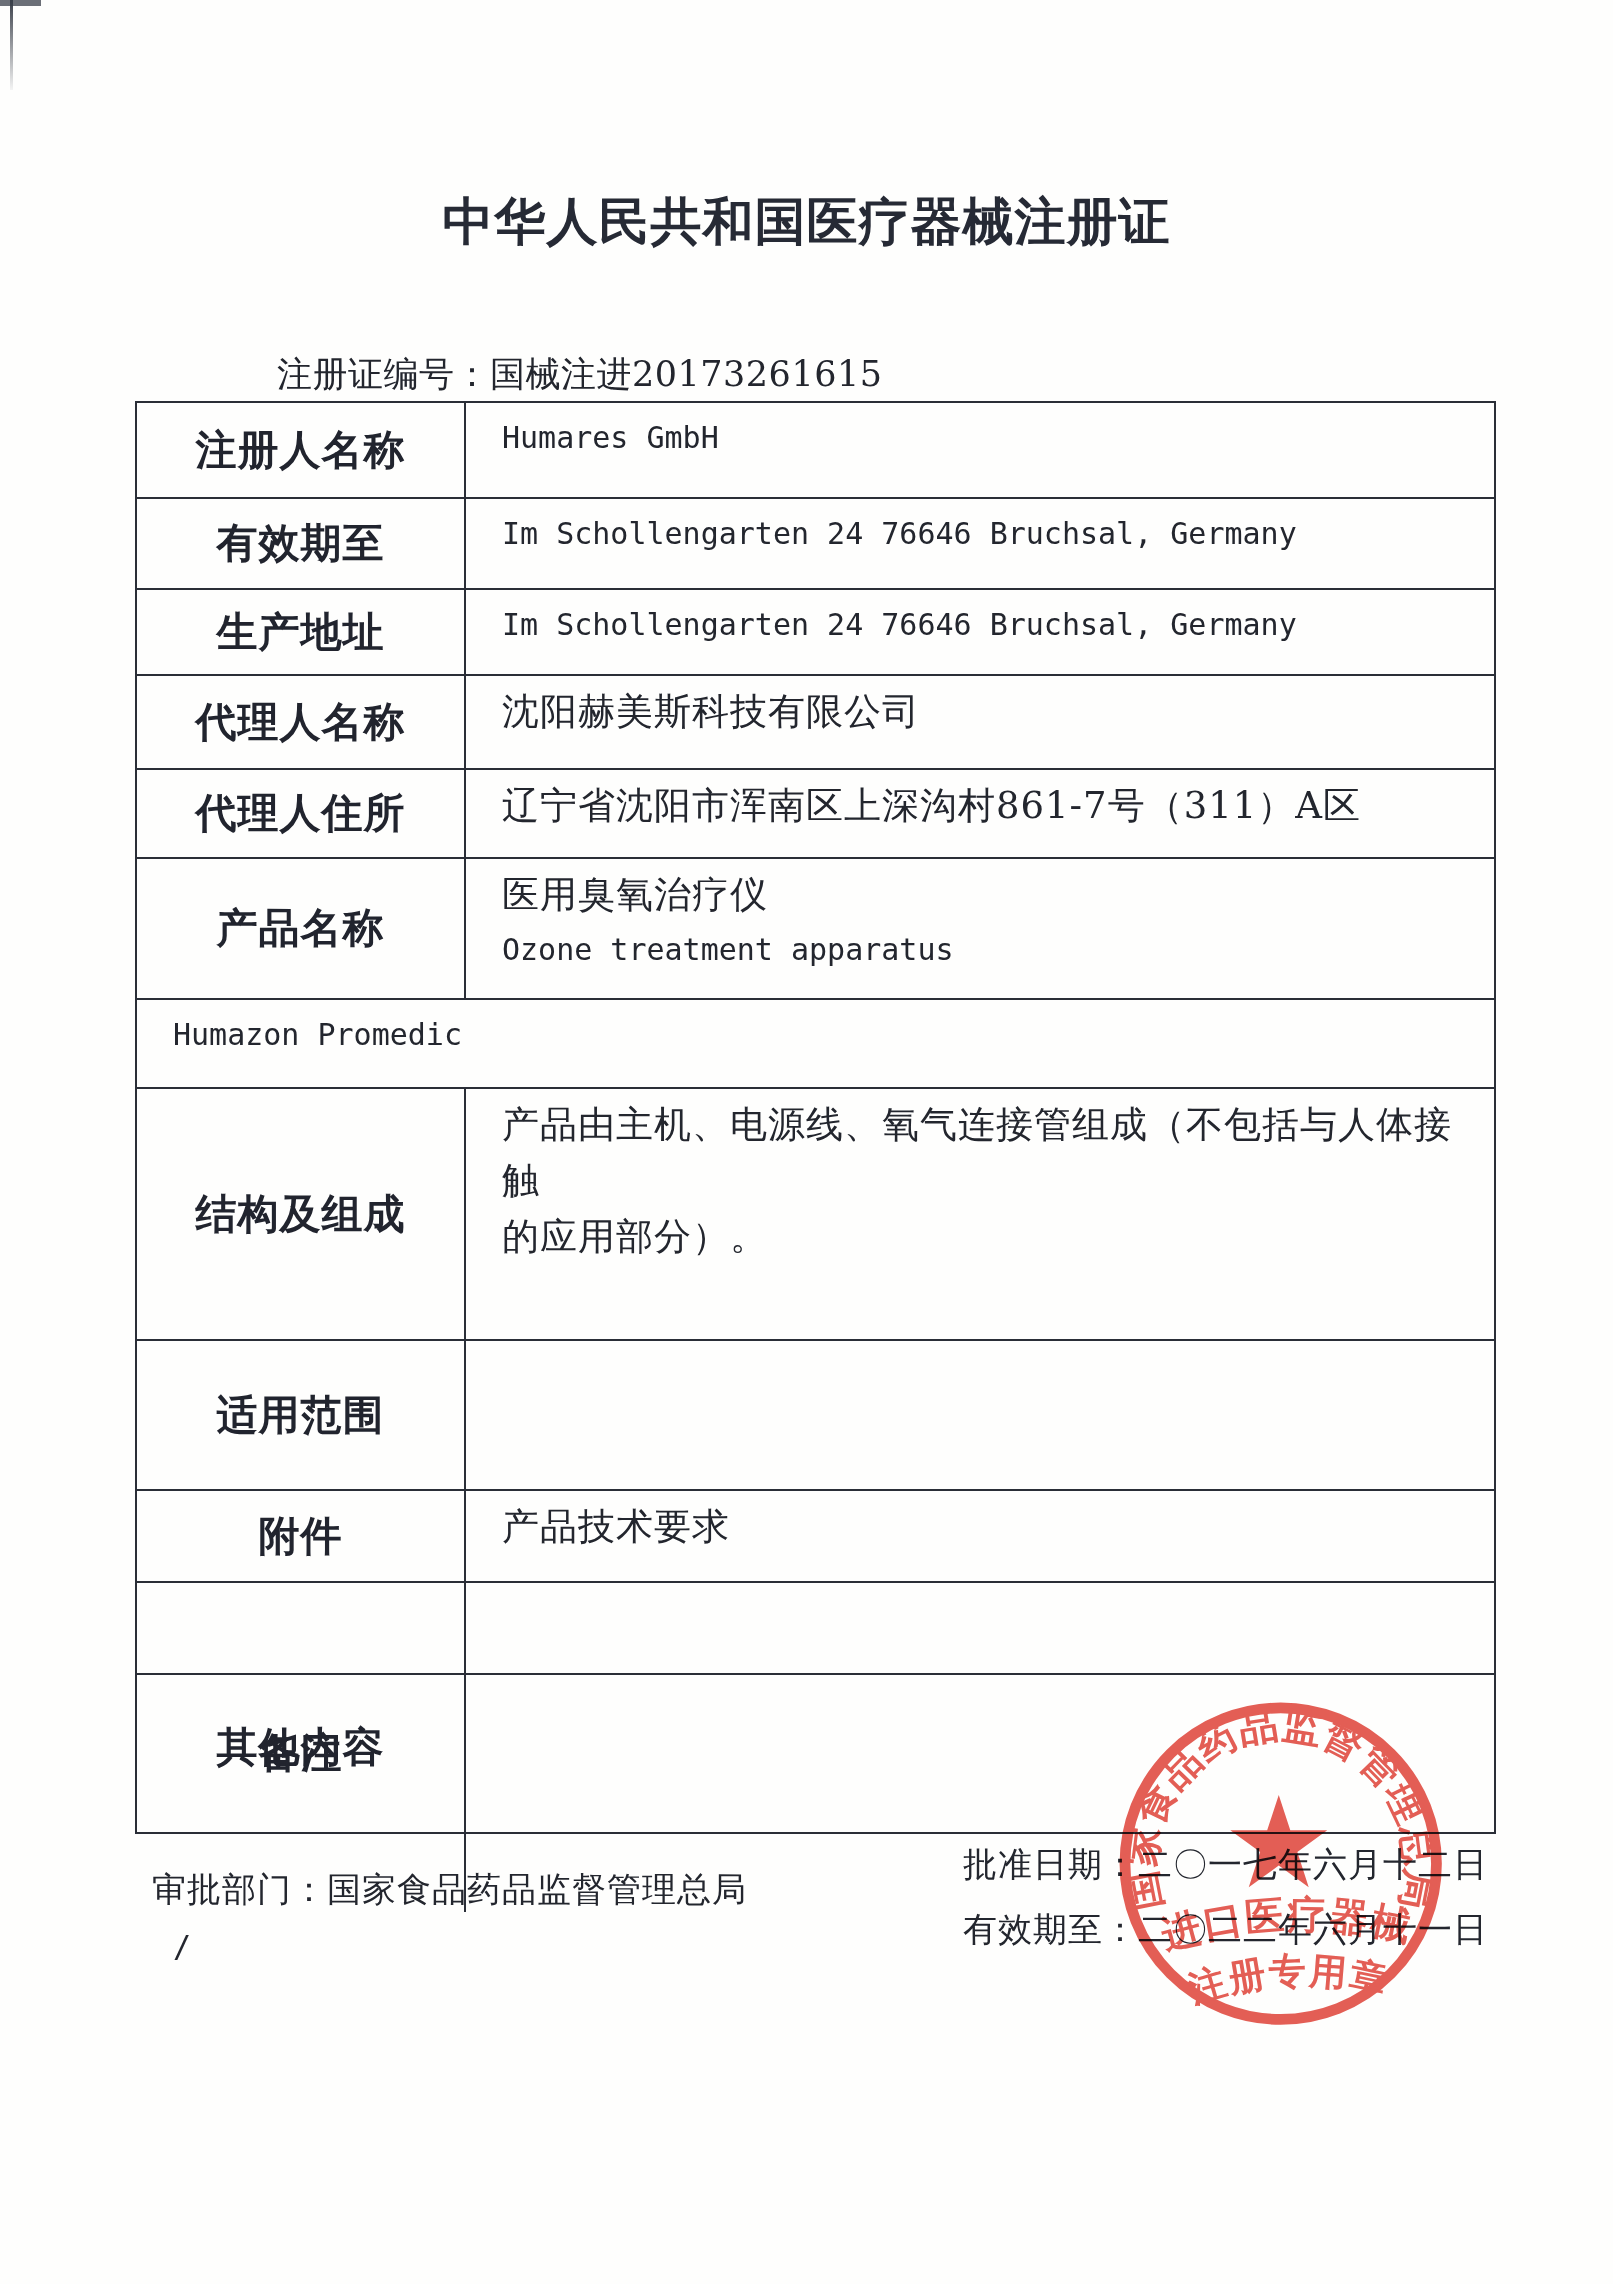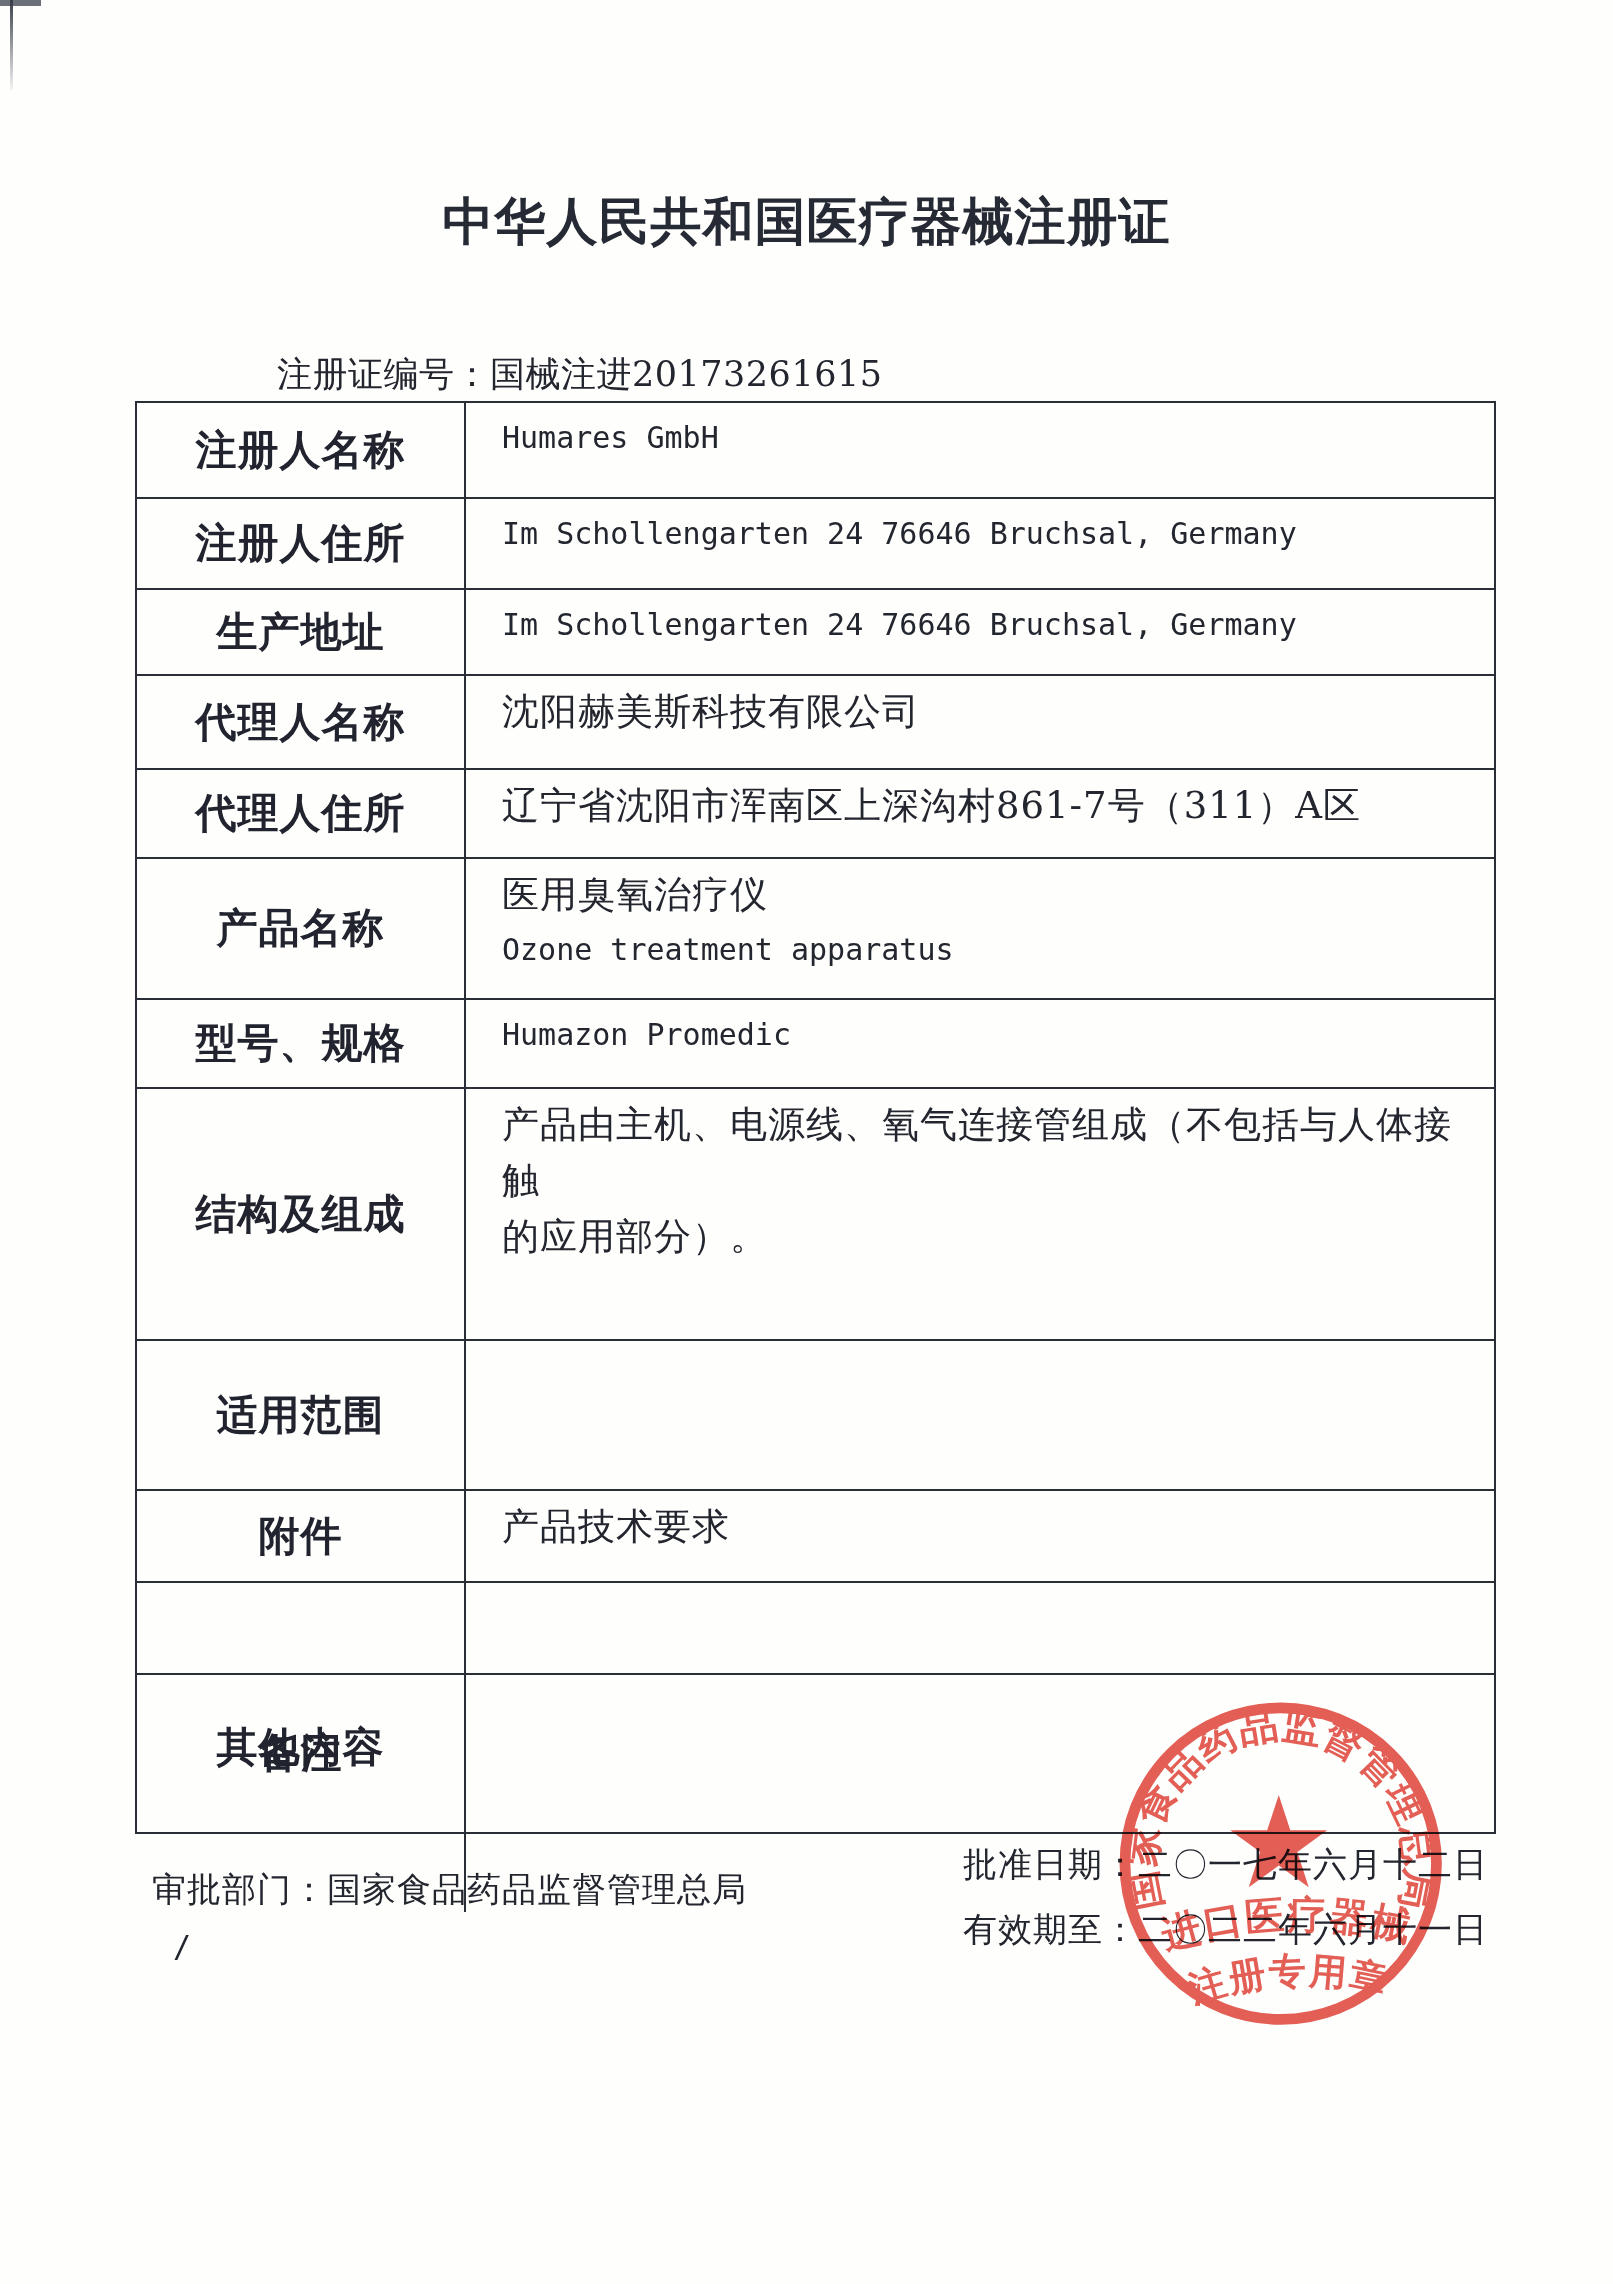--- a/index.html
+++ b/index.html
@@ -80,21 +80,21 @@
   <div class="regno"><span>注册证编号：</span><span>国械注进20173261615</span></div>
 
   <div class="reg-table" id="reg-table">
       <div class="t-row" style="height: 94px;">
         <div class="t-cell label">注册人名称</div>
         <div class="t-cell value">
           <div class="vline latin">Humares GmbH</div>
         </div>
       </div>
       <div class="t-row" style="height: 91px;">
-        <div class="t-cell label">注册人住所</div>
+        <div class="t-cell label">有效期至</div>
         <div class="t-cell value">
           <div class="vline latin">Im Schollengarten 24 76646 Bruchsal, Germany</div>
         </div>
       </div>
       <div class="t-row" style="height: 86px;">
         <div class="t-cell label">生产地址</div>
         <div class="t-cell value">
           <div class="vline latin">Im Schollengarten 24 76646 Bruchsal, Germany</div>
         </div>
       </div>
@@ -111,21 +111,20 @@
         </div>
       </div>
       <div class="t-row" style="height: 141px;">
         <div class="t-cell label">产品名称</div>
         <div class="t-cell value">
           <div class="vline cn">医用臭氧治疗仪</div>
           <div class="vline latin">Ozone treatment apparatus</div>
         </div>
       </div>
       <div class="t-row" style="height: 89px;">
-        <div class="t-cell label">型号、规格</div>
         <div class="t-cell value">
           <div class="vline latin">Humazon Promedic</div>
         </div>
       </div>
       <div class="t-row" style="height: 252px;">
         <div class="t-cell label">结构及组成</div>
         <div class="t-cell value">
           <div class="vline cn">产品由主机、电源线、氧气连接管组成（不包括与人体接触</div>
           <div class="vline cn">的应用部分）。</div>
         </div>

